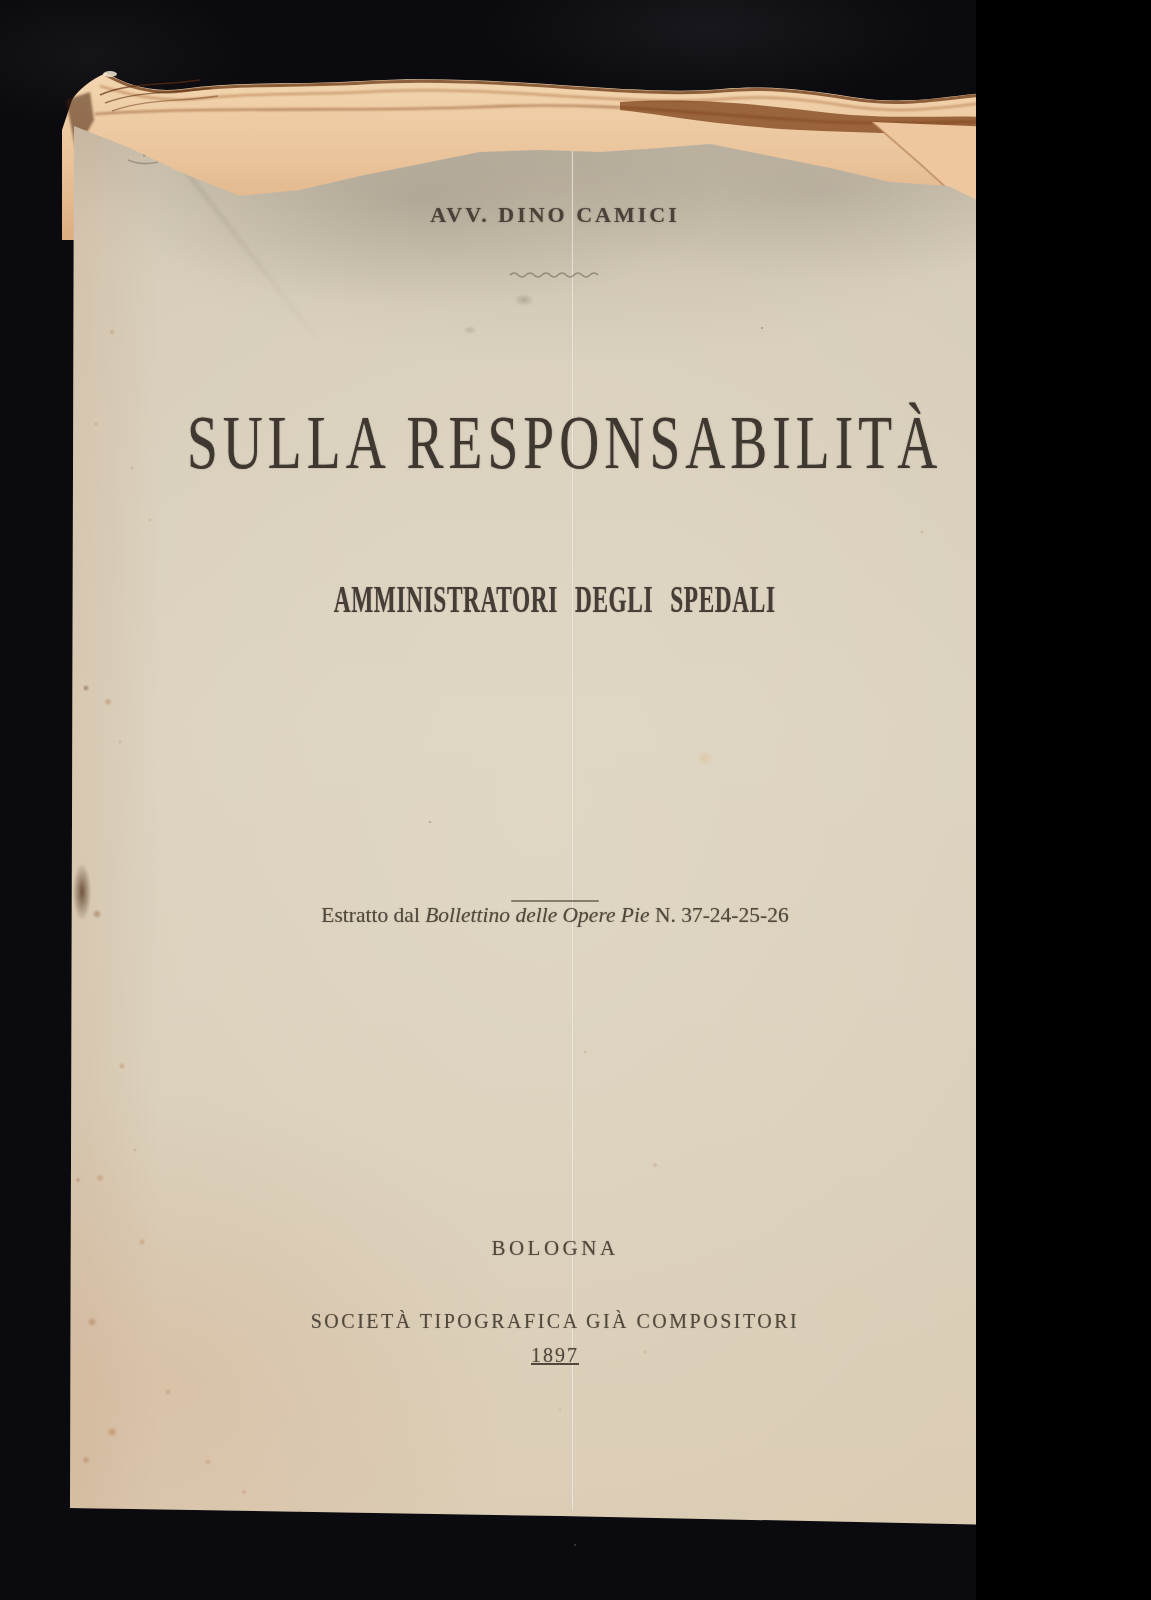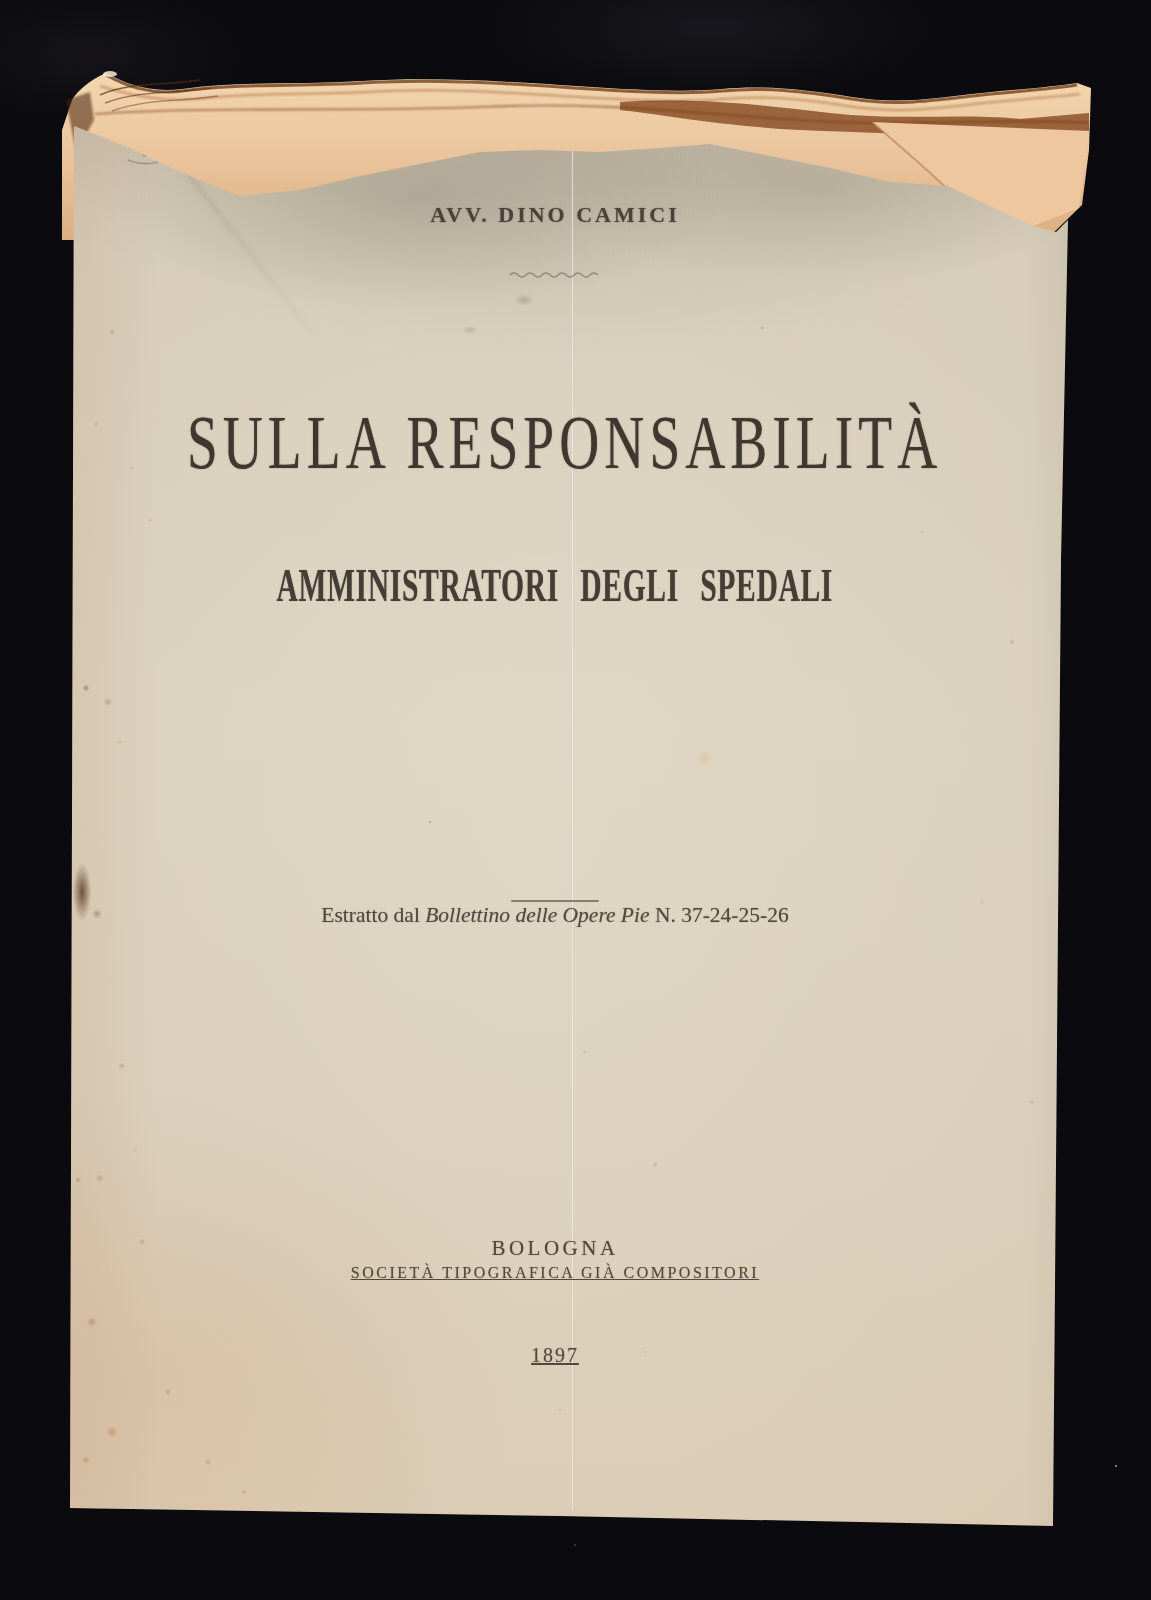--- a/index.html
+++ b/index.html
@@ -1,17 +1,17 @@
 <!DOCTYPE html>
 <html><head>
 <meta charset="utf-8">
 <style>
   html,body{margin:0;padding:0;background:#000;}
   .photo{
-    position:relative;width:1151px;height:1600px;overflow:hidden;
+    position:relative;width:976px;height:1600px;overflow:hidden;
     font-family:"Liberation Serif","DejaVu Serif",serif;
     background:
       radial-gradient(ellipse 320px 110px at 710px 28px, rgba(95,95,108,.16), transparent 70%),
       radial-gradient(ellipse 220px 100px at 90px 55px, rgba(90,86,98,.13), transparent 70%),
       radial-gradient(circle 2px at 1116px 1466px, rgba(255,255,255,.8), transparent 80%),
       radial-gradient(circle 1.5px at 575px 1545px, rgba(220,220,230,.5), transparent 80%),
       #0b0a0e;
   }
   .torn{position:absolute;left:0;top:0;}
   .paper{
@@ -87,32 +87,32 @@
     filter:blur(.6px);}
   .textcol{position:absolute;left:40px;width:1030px;text-align:center;white-space:nowrap;}
   .t-author{top:202px;font-weight:bold;font-size:22px;letter-spacing:3px;color:rgba(62,55,46,.84);
     text-shadow:0 0 1.4px rgba(70,60,50,.5);}
   .t-orn{top:266px;}
   .t-title{top:398px;font-size:77px;letter-spacing:7px;color:#3e3830;
     text-shadow:0 0 1.6px rgba(62,55,46,.55);}
   .t-title .squeeze{display:inline-block;transform:scaleX(.72);}
   .t-connector{top:512px;font-size:18px;letter-spacing:3px;color:rgba(72,63,52,.8);
     text-shadow:0 0 1px rgba(72,63,52,.5);}
-  .t-subtitle{top:558px;font-size:47px;font-weight:bold;letter-spacing:1px;word-spacing:.45em;
+  .t-subtitle{top:578px;font-size:37px;font-weight:bold;letter-spacing:1px;word-spacing:.45em;
     color:#453e36;text-shadow:0 0 1.4px rgba(62,55,46,.5);}
   .t-subtitle .squeeze{display:inline-block;transform:scaleX(.63);}
   .t-rule{top:888px;}
   .t-rule .bar{display:inline-block;width:88px;height:2px;background:rgba(80,70,58,.62);border-radius:1px;}
   .t-note{top:903px;font-size:21.5px;color:rgba(68,60,50,.88);text-shadow:0 0 1.2px rgba(70,60,50,.45);}
   .t-note span{white-space:pre;}
   .t-note .it{font-style:italic;}
   .t-city{top:1236px;font-size:21px;letter-spacing:3.5px;color:rgba(66,58,48,.86);
     text-shadow:0 0 1.2px rgba(70,60,50,.45);}
-  .t-pub{top:1264px;font-size:16px;letter-spacing:2.5px;color:rgba(66,58,48,.84);
-    text-shadow:0 0 1px rgba(70,60,50,.45);text-decoration:underline;}
+  .t-pub{top:1310px;font-size:20px;letter-spacing:2.5px;color:rgba(66,58,48,.84);
+    text-shadow:0 0 1px rgba(70,60,50,.45);}
   .t-year{top:1344px;font-size:20px;letter-spacing:2px;color:rgba(66,58,48,.84);
     text-shadow:0 0 1.2px rgba(70,60,50,.45);text-decoration:underline;}
 </style>
 </head>
 <body>
 
 <div class="photo">
 
   <svg class="torn" width="1151" height="250" viewBox="0 0 1151 250">
     <defs>

